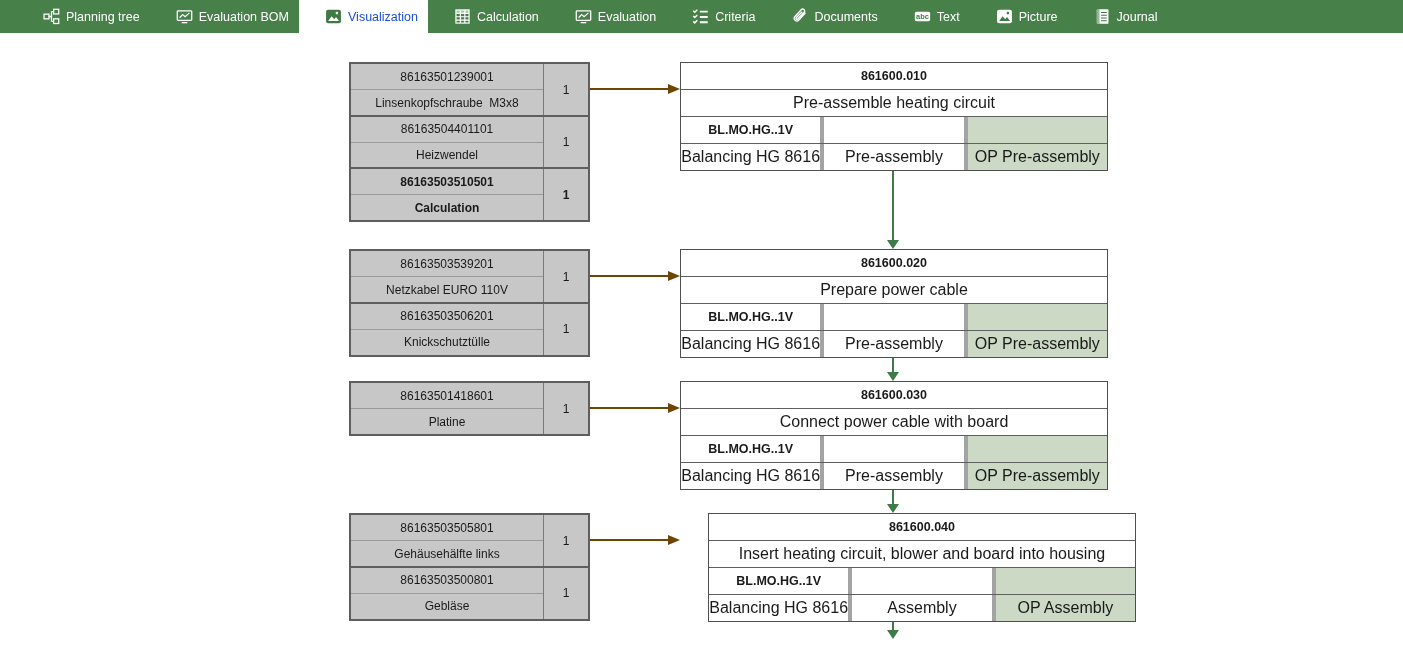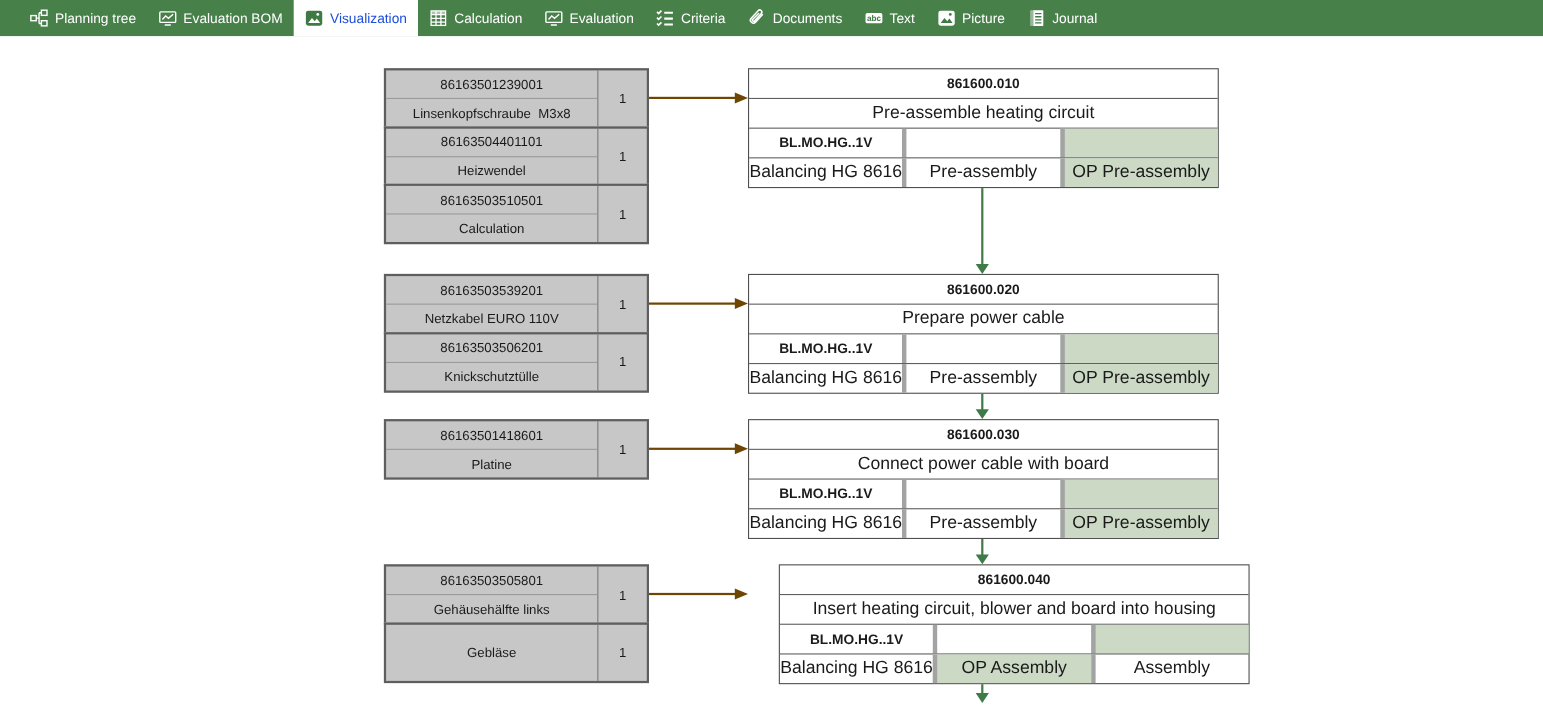--- a/index.html
+++ b/index.html
@@ -12,21 +12,21 @@
   
   .toolbar {
     position:absolute; top:0; left:0; width:1403px; height:33px;
     background:#48804A; display:flex; align-items:stretch; padding-left:17px;
   }
   .tab {
     display:flex; align-items:center; gap:6px; padding:0 10px;
     color:#ffffff; font-size:12.5px; cursor:default; white-space:nowrap;
   }
   .tab.selected { background:#ffffff; color:#1d4ed8; }
-  .tab-icon { width:17px; height:17px; display:flex; align-items:flex-end; justify-content:center; }
+  .tab-icon { width:17px; height:17px; display:flex; align-items:flex-end; justify-content:center;margin-left:16px; }
   .tab-icon svg { width:17px; height:17px; display:block; }
 
   
   .canvas { position:absolute; left:0; top:33px; right:0; bottom:0; background:#ffffff; }
 
   
   .mat-box {
     position:absolute; left:349px; width:241px; height:55px;
     background:#C7C7C7; border:2px solid #5E5E5E; display:flex;
   }
@@ -194,21 +194,21 @@
     </div>
     <div class="mat-qty">1</div>
   </div>
     <div class="mat-box" style="top: 81.5px;">
     <div class="mat-main">
       <div class="mat-number">86163504401101</div>
       <div class="mat-name">Heizwendel</div>
     </div>
     <div class="mat-qty">1</div>
   </div>
-    <div class="mat-box" style="top: 134px;">
+    <div class="mat-box" style="top: 134px; font-weight: bold;">
     <div class="mat-main">
       <div class="mat-number">86163503510501</div>
       <div class="mat-name">Calculation</div>
     </div>
     <div class="mat-qty">1</div>
   </div>
     <div class="op-box" style="top: 29px;">
     <div class="op-row">
       <div class="op-cell op-id">861600.010</div>
     </div>
@@ -297,39 +297,40 @@
     <div class="v-arrow-head" style="left: 887px; top: 471px;"></div>
     <div class="mat-box" style="top: 480px;">
     <div class="mat-main">
       <div class="mat-number">86163503505801</div>
       <div class="mat-name">Gehäusehälfte links</div>
     </div>
     <div class="mat-qty">1</div>
   </div>
     <div class="mat-box" style="top: 532.5px;">
     <div class="mat-main">
+      <div class="mat-number">86163503500801</div>
       <div class="mat-name">Gebläse</div>
     </div>
     <div class="mat-qty">1</div>
   </div>
     <div class="op-box" style="top: 480px; margin-left: 28px;">
     <div class="op-row">
       <div class="op-cell op-id">861600.040</div>
     </div>
     <div class="op-row">
       <div class="op-cell">Insert heating circuit, blower and board into housing</div>
     </div>
     <div class="op-row">
       <div class="op-cell op-wc">BL.MO.HG..1V</div>
       <div class="op-cell"></div>
       <div class="op-cell green-cell"></div>
     </div>
     <div class="op-row">
       <div class="op-cell">Balancing HG 8616</div>
+      <div class="op-cell">Assembly</div>
       <div class="op-cell green-cell">OP Assembly</div>
-      <div class="op-cell">Assembly</div>
     </div>
   </div>
     <div class="h-arrow-line" style="left: 590px; top: 506px; width: 79px;"></div>
     <div class="h-arrow-head" style="left: 668px; top: 502px;"></div>
     <div class="v-arrow-line" style="left: 892px; top: 589px; height: 9px;"></div>
     <div class="v-arrow-head" style="left: 887px; top: 597px;"></div>
   </div>
 
 </body></html>

